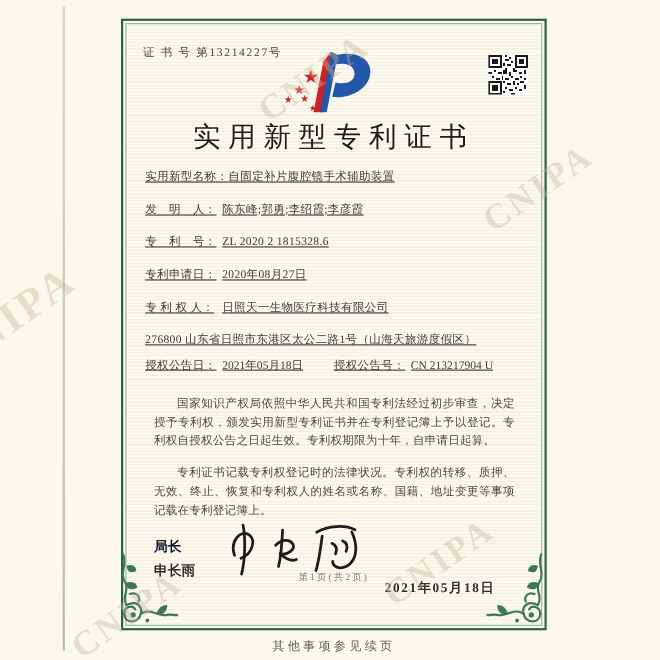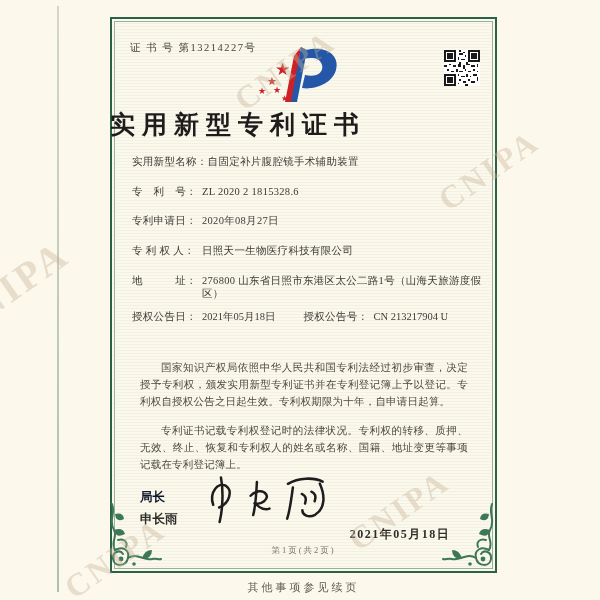--- a/index.html
+++ b/index.html
@@ -12,38 +12,38 @@
   .frame-inner{position:absolute;inset:2px;border:1px solid #8fb49c;}
   .guilloche{position:absolute;inset:4px;
      background:repeating-linear-gradient(0deg,rgba(140,175,150,.10) 0 1px,transparent 1px 3px);}
   .wm{position:absolute;font-family:"Liberation Serif",serif;font-weight:bold;
       font-size:32px;letter-spacing:3px;color:rgba(201,180,152,.40);
       transform:rotate(-35deg);z-index:6;pointer-events:none;}
   .content{position:absolute;inset:0;z-index:3;}
   .cert-no{position:absolute;left:130px;top:41px;font-size:10.5px;letter-spacing:1.5px;color:#45443e;}
   .logo{position:absolute;left:254px;top:44px;width:92px;height:62px;}
   .qr{position:absolute;left:444px;top:50px;width:36px;height:36px;}
-  .title{position:absolute;left:110px;top:108px;width:387px;text-align:left;
-         font-size:25px;font-weight:bold;letter-spacing:7px;color:#1d1c1a;}
+  .title{position:absolute;left:110px;top:108px;width:387px;text-align:center;
+         font-size:25px;font-weight:normal;letter-spacing:7px;color:#1d1c1a;}
   .fields{position:absolute;left:132px;top:155px;width:350px;font-size:10.5px;color:#3c3b35;}
-  .frow{display:flex;margin-bottom:16.5px;line-height:1.25;}
+  .frow{display:flex;margin-bottom:16.5px;line-height:1.25;text-decoration:underline;}
   .flbl{flex:0 0 70px;white-space:pre;letter-spacing:.3px;}
   .fval{flex:1;letter-spacing:.3px;}
   .grant-row{display:flex;margin-bottom:16px;}
   .grant-col{display:flex;}
   .grant-col.right{margin-left:28px;align-items:flex-end;}
   .paras{position:absolute;left:128px;top:347px;width:352px;font-size:10.5px;
          line-height:1.62;color:#4c4a41;text-align:justify;}
   .paras p{margin:12px;text-indent:2em;letter-spacing:.2px;}
   .signer-title{position:absolute;left:140px;top:489px;font-size:12.5px;font-weight:bold;color:#0f172a;}
   .signer-name{position:absolute;left:140px;top:511px;font-size:12.5px;font-weight:bold;color:#2e2d29;}
   .sig{position:absolute;left:196px;top:468px;width:148px;height:58px;transform:rotate(-2deg);}
   .issue-date{position:absolute;left:320px;top:526px;width:160px;text-align:center;
               font-size:12px;font-weight:bold;letter-spacing:1.5px;color:#2e2d29;}
-  .page-ind{position:absolute;left:110px;top:545px;width:387px;text-align:center;
+  .page-ind{position:absolute;left:110px;top:519px;width:387px;text-align:center;
             font-size:8.5px;letter-spacing:2px;color:#7c7668;}
   .flourish{position:absolute;width:58px;height:72px;z-index:4;}
   .flourish.left{left:104px;top:502px;}
   .flourish.right{left:442px;top:502px;transform:scaleX(-1);}
   .footer-note{position:absolute;left:110px;top:580px;width:387px;text-align:center;
                font-size:11px;letter-spacing:3px;color:#5f5b50;z-index:3;}
 </style>
 </head>
 <body>
 
@@ -127,33 +127,36 @@
     </svg>
 
     <div class="title">实用新型专利证书</div>
 
     <div class="fields">
       <div class="frow">
         <span class="flbl">实用新型名称：</span>
         <span class="fval">自固定补片腹腔镜手术辅助装置</span>
       </div>
       <div class="frow">
+        <span class="flbl">发　明　人：</span>
+        <span class="fval">陈东峰;郭勇;李绍霞;李彦霞</span>
+      </div>
+      <div class="frow">
         <span class="flbl">专　利　号：</span>
         <span class="fval">ZL 2020 2 1815328.6</span>
       </div>
       <div class="frow">
         <span class="flbl">专利申请日：</span>
         <span class="fval">2020年08月27日</span>
       </div>
       <div class="frow">
         <span class="flbl">专 利 权 人：</span>
         <span class="fval">日照天一生物医疗科技有限公司</span>
       </div>
       <div class="frow" style="margin-bottom:10px;">
-        <span class="flbl">地　　　址：</span>
         <span class="fval">276800 山东省日照市东港区太公二路1号（山海天旅游度假区）</span>
       </div>
       <div class="frow grant-row">
         <span class="grant-col">
           <span class="flbl">授权公告日：</span>
           <span>2021年05月18日</span>
         </span>
         <span class="grant-col right">
           <span class="flbl">授权公告号：</span>
           <span>CN 213217904 U</span>

